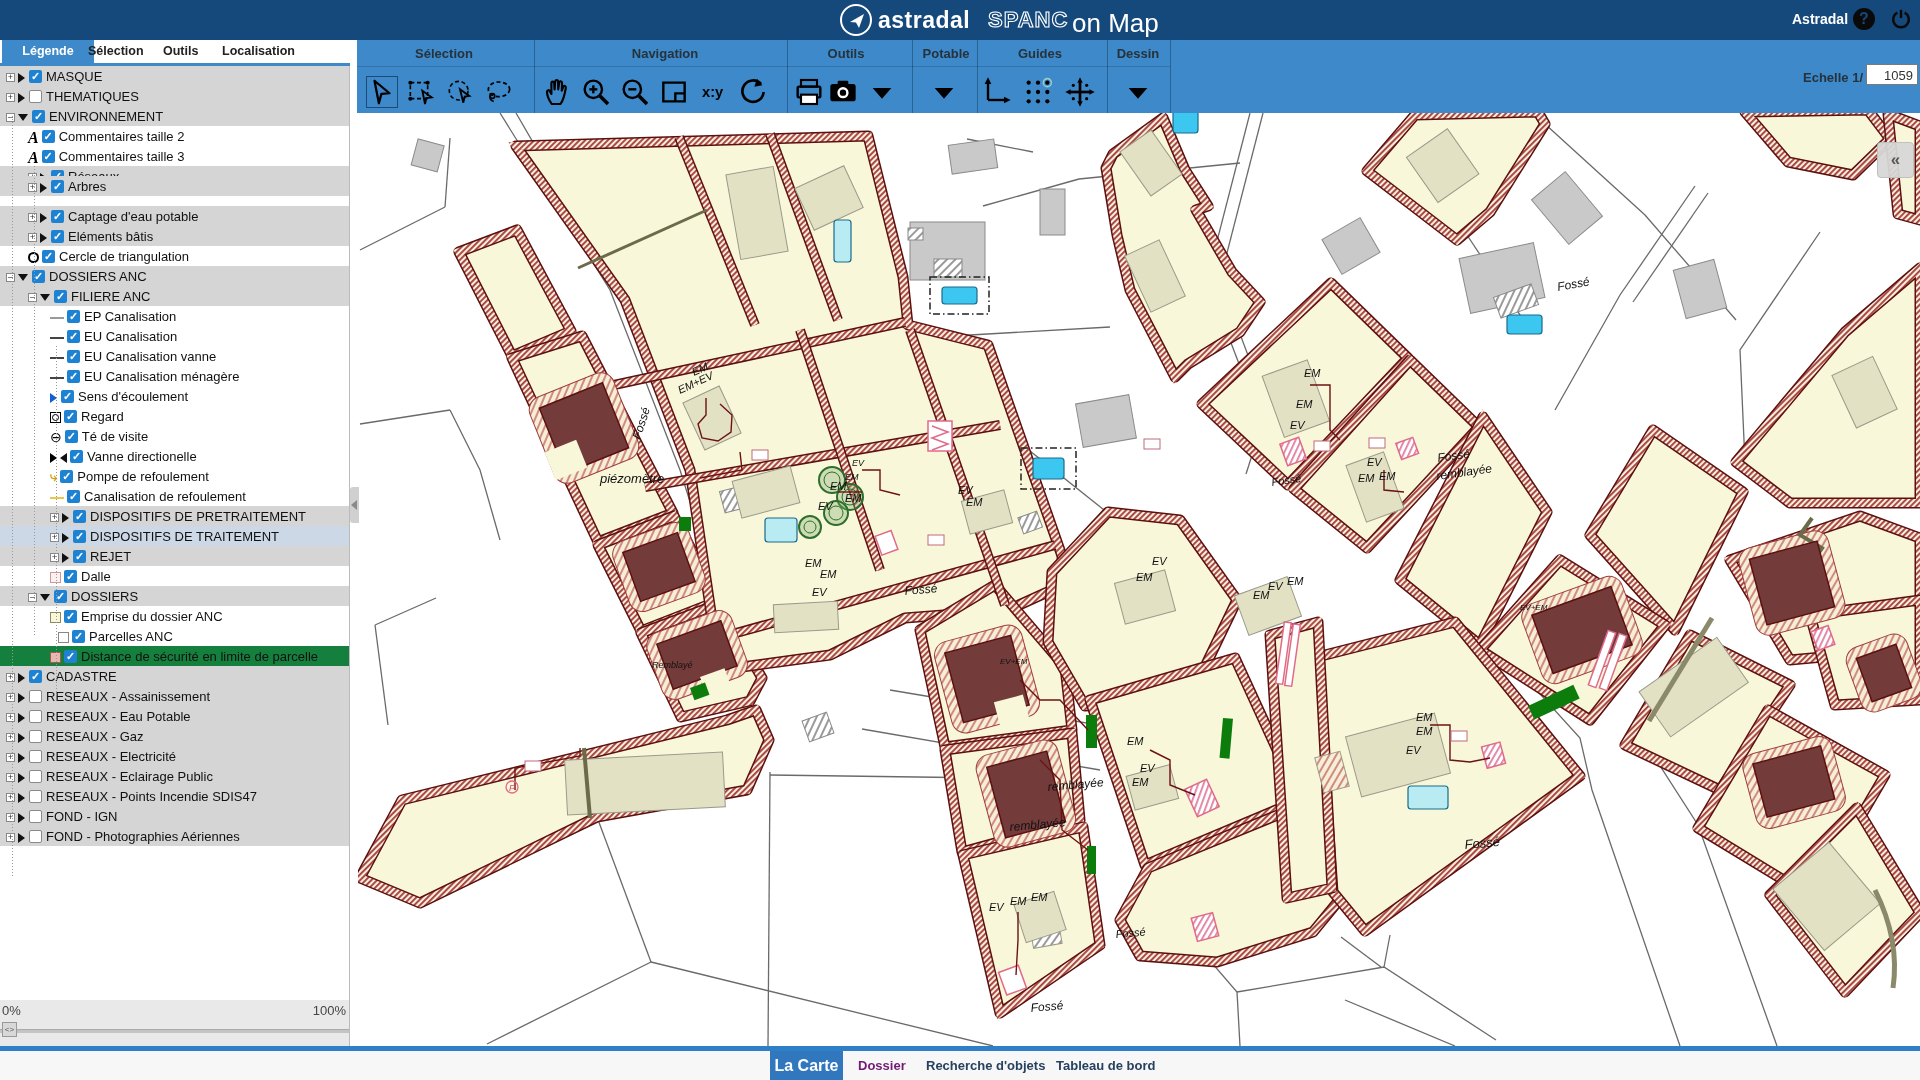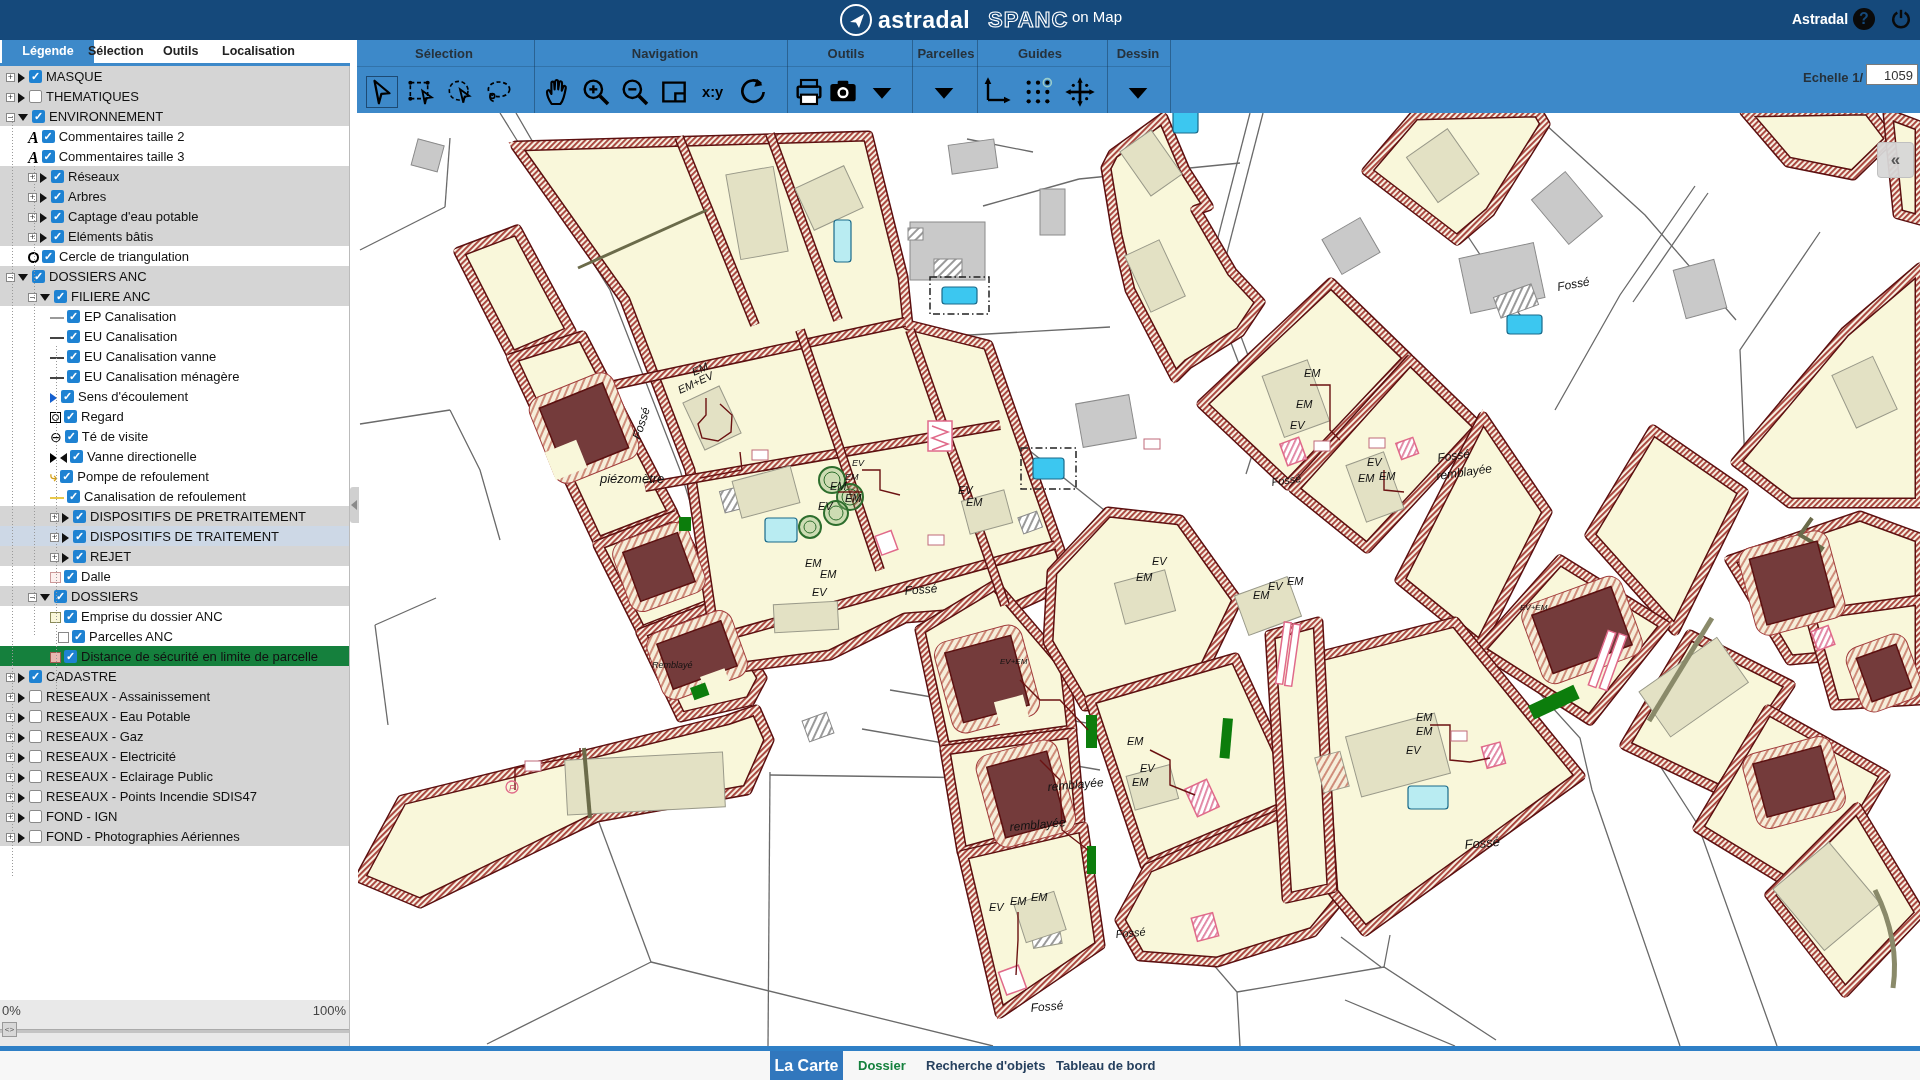--- a/index.html
+++ b/index.html
@@ -1,21 +1,21 @@
 <!DOCTYPE html>
 <html><head><meta charset="utf-8">
 <style>
 * { margin:0; padding:0; box-sizing:border-box; }
 html,body { width:1920px; height:1080px; overflow:hidden; font-family:"Liberation Sans",sans-serif; -webkit-font-smoothing:antialiased; }
 #header { position:absolute; left:0; top:0; width:1920px; height:40px; background:#15497b; }
 #logo { position:absolute; left:840px; top:4px; width:32px; height:32px; border:2.5px solid #fff; border-radius:50%; }
 #logo svg { position:absolute; left:3px; top:3px; }
 #brand { position:absolute; left:878px; top:7px; color:#fff; font-size:23px; font-weight:bold; letter-spacing:0.5px; }
 #spanc { position:absolute; left:988px; top:7px; font-size:22px; font-weight:bold; color:transparent; -webkit-text-stroke:1.1px #fff; letter-spacing:1px; }
-#onmap { position:absolute; left:1072px; top:8px; font-size:15px; color:#fff; }
+#onmap { position:absolute; left:1072px; top:8px; font-size:26px; color:#fff; }
 #user { position:absolute; left:1792px; top:11px; color:#fff; font-size:14px; font-weight:bold; }
 #qmark { position:absolute; left:1853px; top:8px; width:22px; height:22px; background:#0a0a0a; color:#15497b; border-radius:50%; text-align:center; font-weight:bold; font-size:16px; line-height:22px; }
 #power { position:absolute; left:1890px; top:8px; width:22px; height:22px; }
 
 #toolbar { position:absolute; left:357px; top:40px; width:1563px; height:73px; background:#3d89c9; }
 .tblab { position:absolute; top:6px; width:140px; text-align:center; font-size:13px; font-weight:bold; color:#26323c; }
 .tbsep { position:absolute; top:0; width:1px; height:73px; background:rgba(20,50,80,0.45); }
 #tbhr { position:absolute; top:26px; left:0; width:813px; height:1px; background:rgba(20,50,80,0.25); }
 .tbi { position:absolute; top:36px; width:32px; height:32px; }
 .tbi svg { width:100%; height:100%; }
@@ -379,21 +379,21 @@
   <div id="qmark">?</div>
   <div id="power"><svg width="22" height="22" viewBox="0 0 24 24">
         <path d="M8 5 A8.5 8.5 0 1 0 16 5" fill="none" stroke="#0a0a0a" stroke-width="2.6"></path>
         <line x1="12" y1="2" x2="12" y2="11" stroke="#0a0a0a" stroke-width="2.6"></line>
       </svg></div>
 </div>
 <div id="toolbar">
   <div class="tblab" style="left:17px">Sélection</div>
 <div class="tblab" style="left:238px">Navigation</div>
 <div class="tblab" style="left:419px">Outils</div>
-<div class="tblab" style="left:519px">Parcelles</div>
+<div class="tblab" style="left:519px">Potable</div>
 <div class="tblab" style="left:613px">Guides</div>
 <div class="tblab" style="left:711px">Dessin</div>
   <div class="tbsep" style="left:177px"></div>
 <div class="tbsep" style="left:430px"></div>
 <div class="tbsep" style="left:555px"></div>
 <div class="tbsep" style="left:620px"></div>
 <div class="tbsep" style="left:750px"></div>
 <div class="tbsep" style="left:813px"></div>
   <div id="tbhr"></div>
   <div class="tbi" style="left:9px;border:1px solid #1d4a73;"><svg viewBox="0 0 24 24">
@@ -501,21 +501,21 @@
     <div class="tab" style="left:222px; line-height:23px;">Localisation</div>
     <div id="tabunder"></div>
   </div>
   <div id="tree" style="position:absolute; left:0; top:0px; width:349px;">
     <div class="trow" style="top:26px;background:#d5d5d5;"><span class="ticons" style="margin-left:6px"><span class="pbox">+</span><span class="tri-r"></span></span><span class="cb cbon">✓</span><span class="tlabel">MASQUE</span></div>
 <div class="trow" style="top:46px;background:#d5d5d5;"><span class="ticons" style="margin-left:6px"><span class="pbox">+</span><span class="tri-r"></span></span><span class="cb cboff"></span><span class="tlabel">THEMATIQUES</span></div>
 <div class="trow" style="top:66px;background:#d5d5d5;"><span class="ticons" style="margin-left:6px"><span class="pbox">–</span><span class="tri-d"></span></span><span class="cb cbon">✓</span><span class="tlabel">ENVIRONNEMENT</span></div>
 <div class="trow" style="top:86px;background:#ffffff;"><span class="ticons" style="margin-left:28px"><span class="icA">A</span></span><span class="cb cbon">✓</span><span class="tlabel">Commentaires taille 2</span></div>
 <div class="trow" style="top:106px;background:#ffffff;"><span class="ticons" style="margin-left:28px"><span class="icA">A</span></span><span class="cb cbon">✓</span><span class="tlabel">Commentaires taille 3</span></div>
 <div class="trow" style="top:126px;background:#d5d5d5;"><span class="ticons" style="margin-left:28px"><span class="pbox">+</span><span class="tri-r"></span></span><span class="cb cbon">✓</span><span class="tlabel">Réseaux</span></div>
-<div class="trow" style="top:146px;background:#d5d5d5;"><span class="ticons" style="margin-left:28px"><span class="pbox">+</span><span class="tri-r"></span></span><span class="cb cbon">✓</span><span class="tlabel">Arbres</span></div>
+<div class="trow" style="top:136px;background:#d5d5d5;"><span class="ticons" style="margin-left:28px"><span class="pbox">+</span><span class="tri-r"></span></span><span class="cb cbon">✓</span><span class="tlabel">Arbres</span></div>
 <div class="trow" style="top:166px;background:#d5d5d5;"><span class="ticons" style="margin-left:28px"><span class="pbox">+</span><span class="tri-r"></span></span><span class="cb cbon">✓</span><span class="tlabel">Captage d'eau potable</span></div>
 <div class="trow" style="top:186px;background:#d5d5d5;"><span class="ticons" style="margin-left:28px"><span class="pbox">+</span><span class="tri-r"></span></span><span class="cb cbon">✓</span><span class="tlabel">Eléments bâtis</span></div>
 <div class="trow" style="top:206px;background:#ffffff;"><span class="ticons" style="margin-left:28px"><span class="icO"></span></span><span class="cb cbon">✓</span><span class="tlabel">Cercle de triangulation</span></div>
 <div class="trow" style="top:226px;background:#d5d5d5;"><span class="ticons" style="margin-left:6px"><span class="pbox">–</span><span class="tri-d"></span></span><span class="cb cbon">✓</span><span class="tlabel">DOSSIERS ANC</span></div>
 <div class="trow" style="top:246px;background:#d5d5d5;"><span class="ticons" style="margin-left:28px"><span class="pbox">–</span><span class="tri-d"></span></span><span class="cb cbon">✓</span><span class="tlabel">FILIERE ANC</span></div>
 <div class="trow" style="top:266px;background:#ffffff;"><span class="ticons" style="margin-left:50px"><span class="icL" style="background:#9a9a9a"></span></span><span class="cb cbon">✓</span><span class="tlabel">EP Canalisation</span></div>
 <div class="trow" style="top:286px;background:#ffffff;"><span class="ticons" style="margin-left:50px"><span class="icL" style="background:#444"></span></span><span class="cb cbon">✓</span><span class="tlabel">EU Canalisation</span></div>
 <div class="trow" style="top:306px;background:#ffffff;"><span class="ticons" style="margin-left:50px"><span class="icL" style="background:#444"></span></span><span class="cb cbon">✓</span><span class="tlabel">EU Canalisation vanne</span></div>
 <div class="trow" style="top:326px;background:#ffffff;"><span class="ticons" style="margin-left:50px"><span class="icL" style="background:#444"></span></span><span class="cb cbon">✓</span><span class="tlabel">EU Canalisation ménagère</span></div>
 <div class="trow" style="top:346px;background:#ffffff;"><span class="ticons" style="margin-left:50px"><span class="tri-r" style="border-left-color:#1560d0"></span></span><span class="cb cbon">✓</span><span class="tlabel">Sens d'écoulement</span></div>
@@ -550,16 +550,16 @@
     <span style="position:absolute;right:3px;top:3px;">100%</span>
     <div id="optrack"></div>
     <div id="ophandle">&lt;&gt;</div>
   </div>
 </div>
 <div id="splitter"></div>
 <div id="sphandle"></div>
 <div id="blueline"></div>
 <div id="bottombar">
   <div id="bbactive">La Carte</div>
-  <div class="bbtab" style="left:858px; color:#15803d;">Dossier</div>
+  <div class="bbtab" style="left:858px; color:#701a75;">Dossier</div>
   <div class="bbtab" style="left:926px; color:#27415f;">Recherche d'objets</div>
   <div class="bbtab" style="left:1056px; color:#27415f;">Tableau de bord</div>
 </div>
 
 </body></html>

